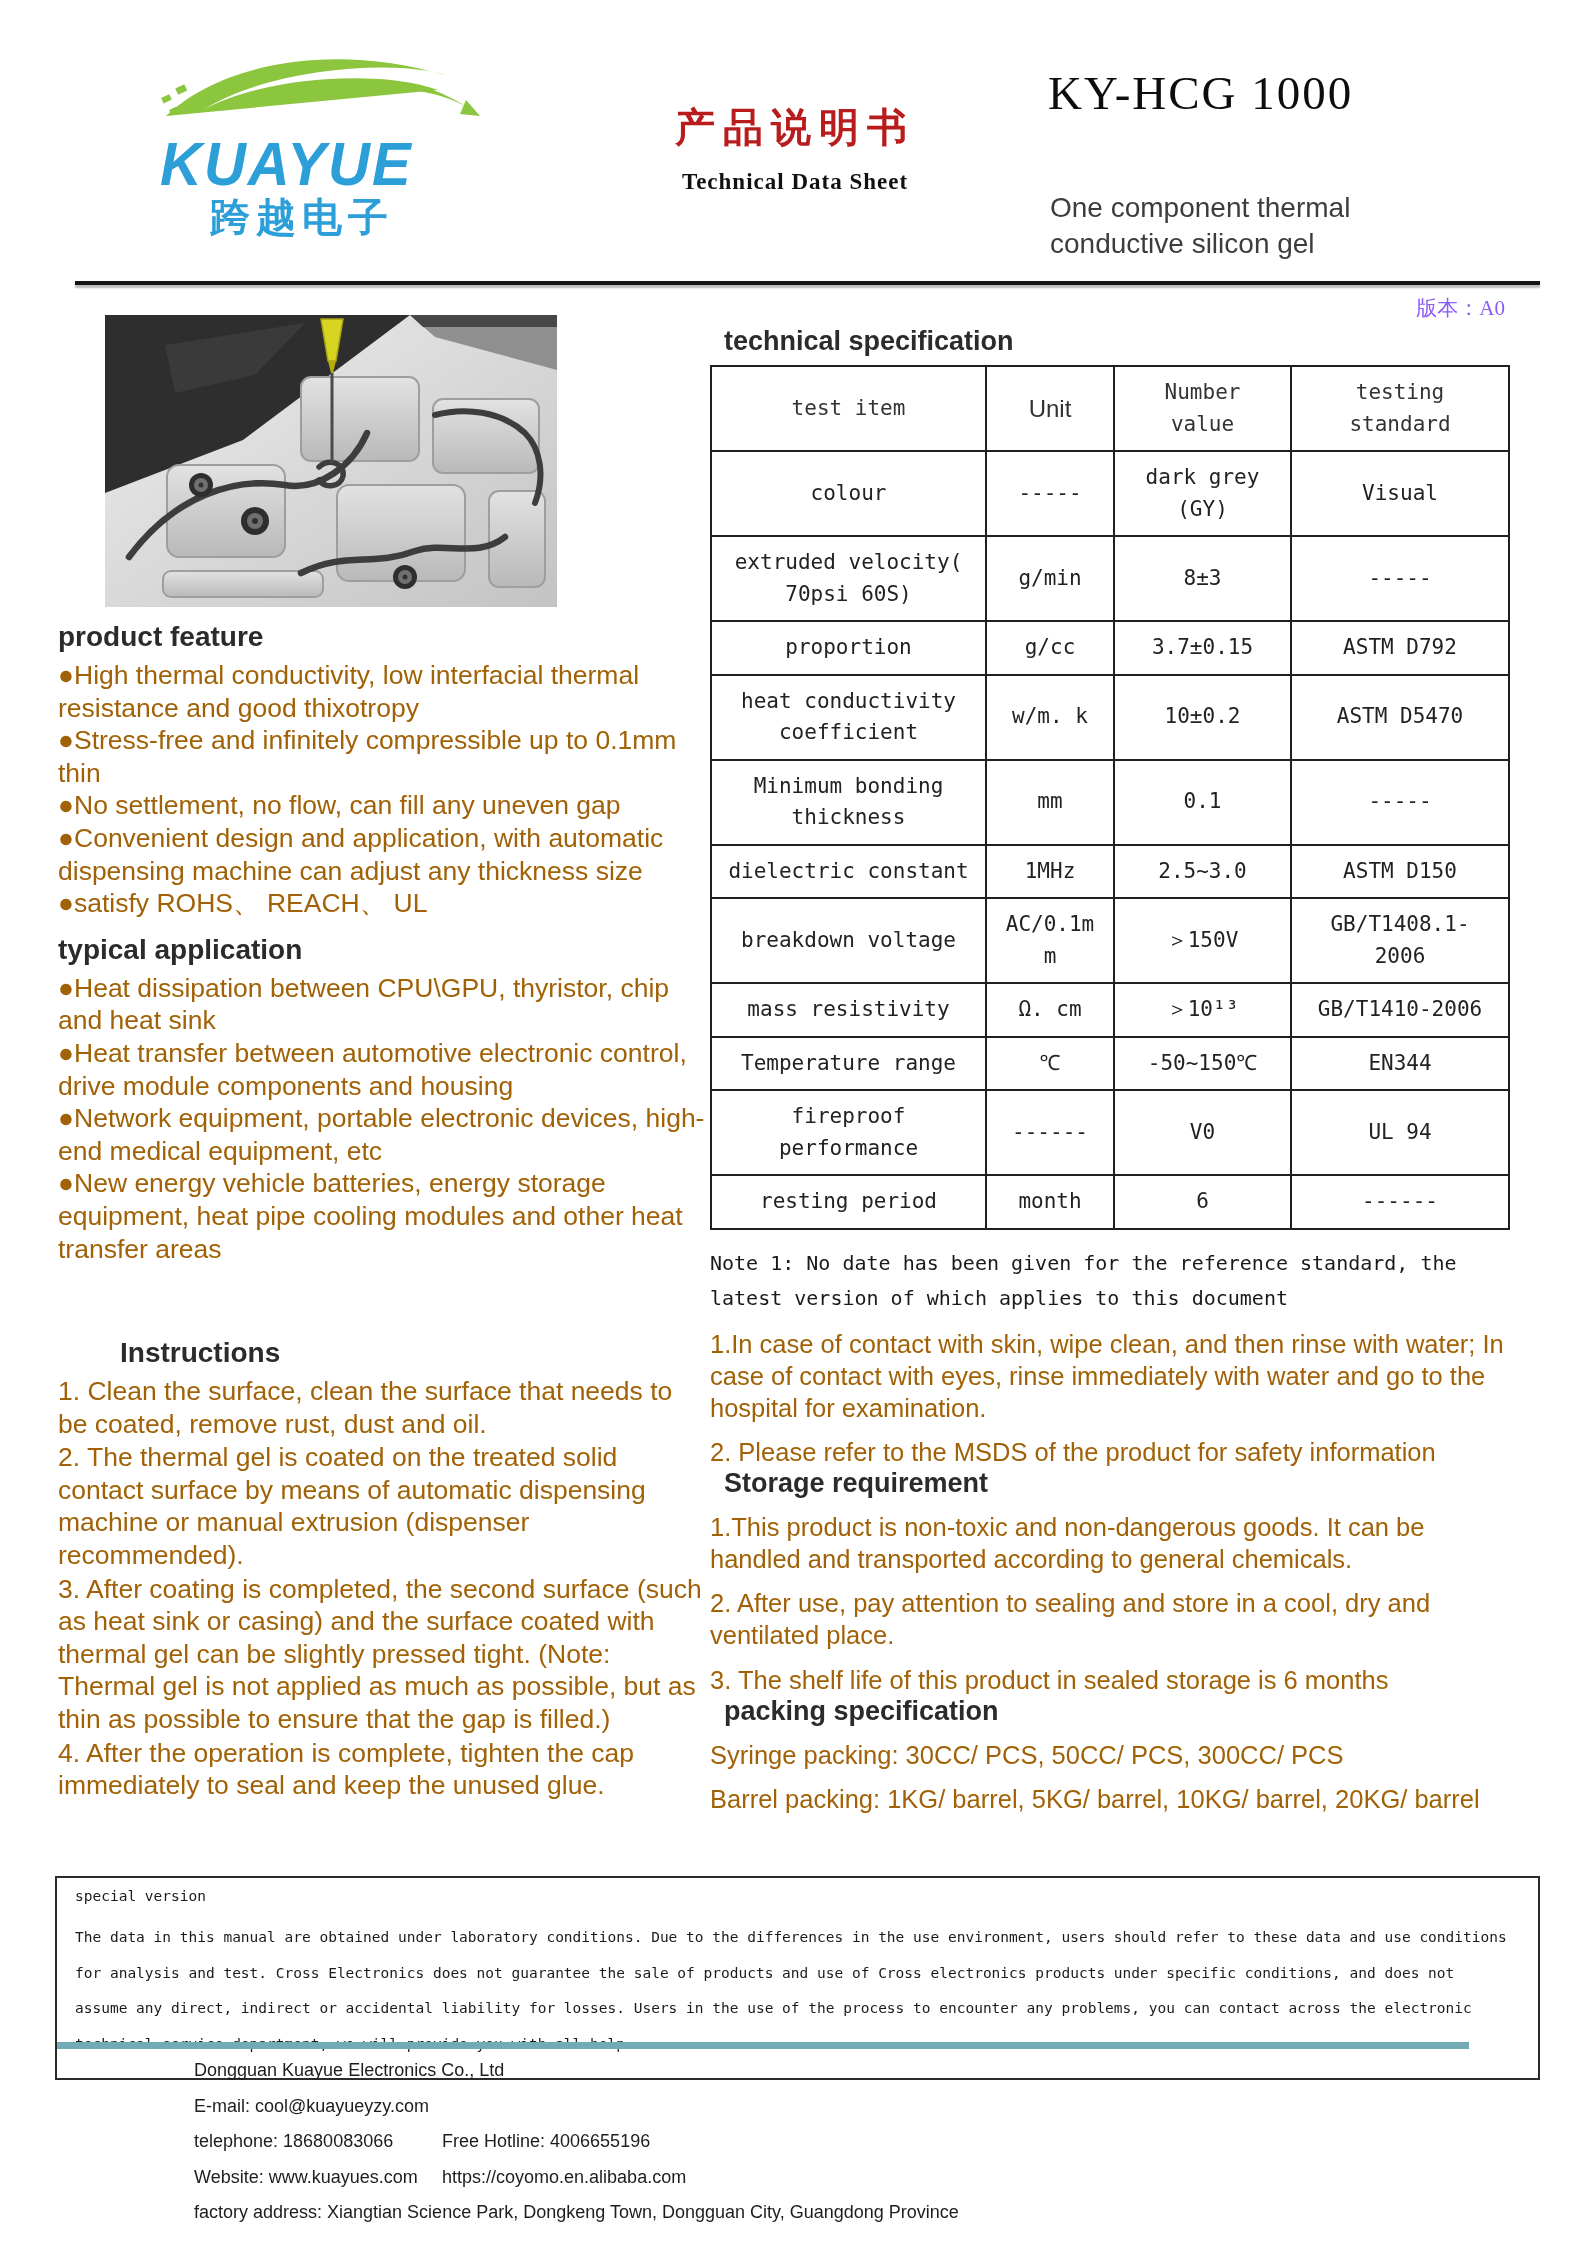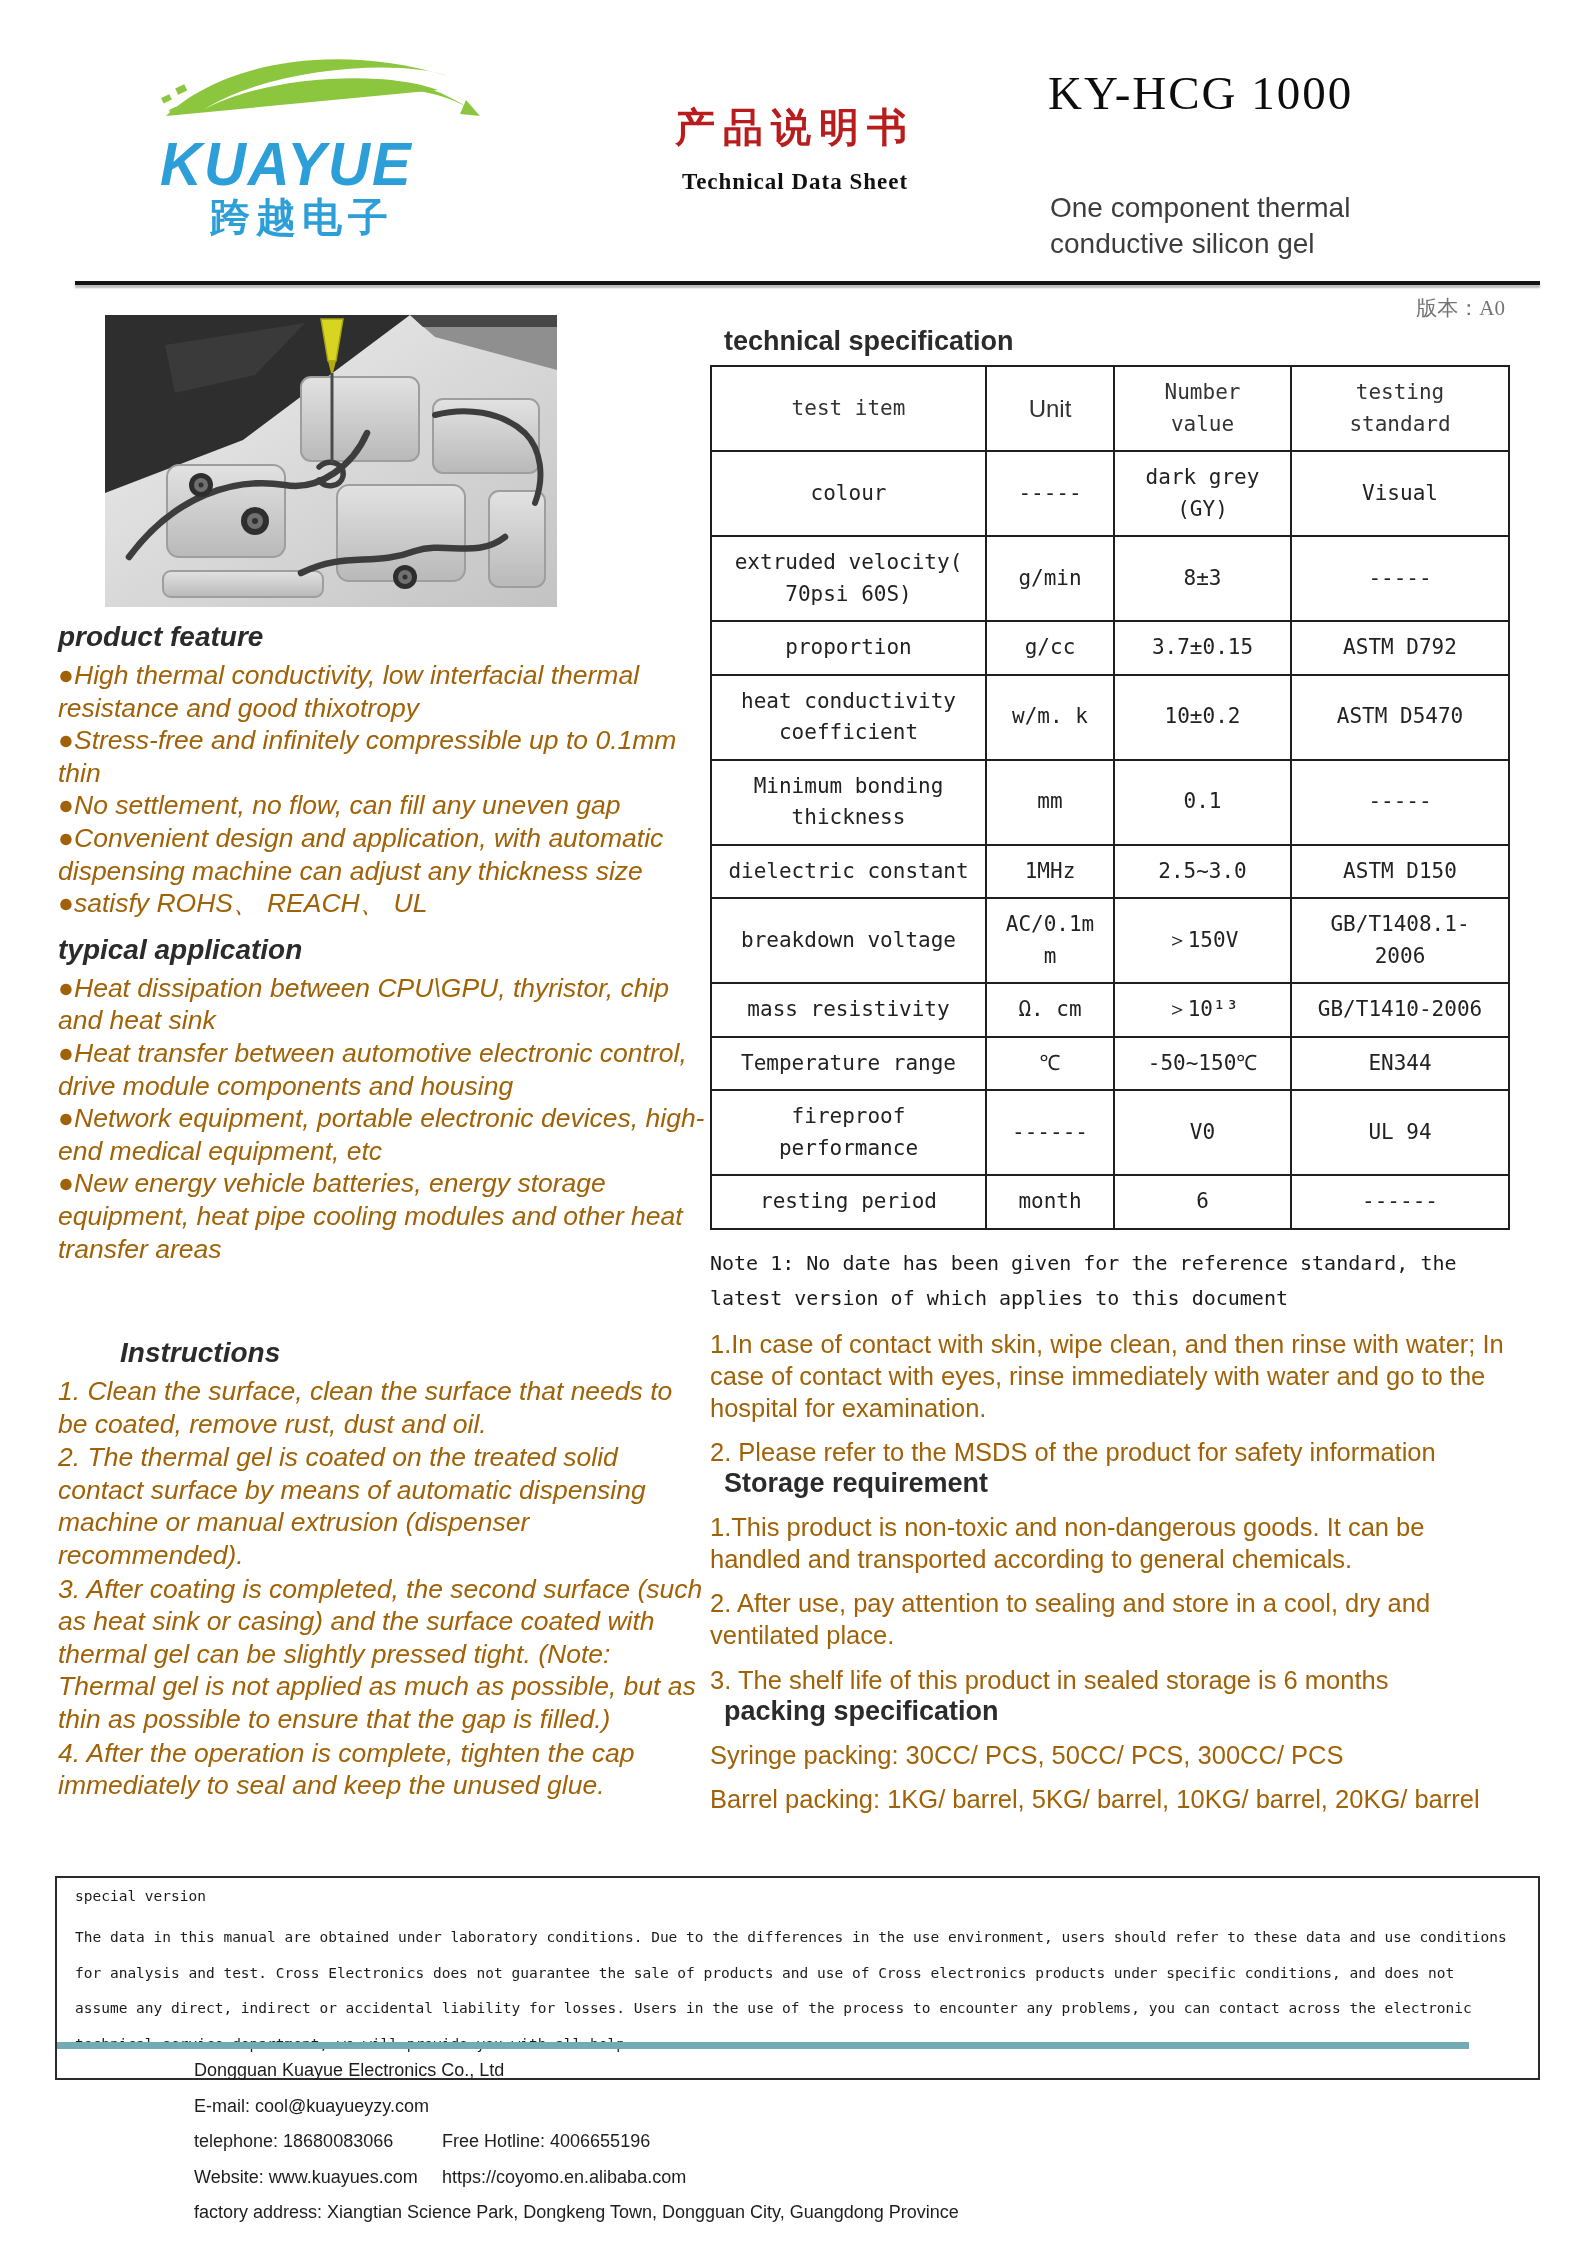--- a/index.html
+++ b/index.html
@@ -12,24 +12,24 @@
   .brand-en{position:absolute;left:12px;top:92px;font-size:58px;font-weight:bold;font-style:italic;
             color:#2d9fd8;letter-spacing:2px;font-family:"Liberation Sans",sans-serif;transform:scaleY(1.05);}
   .brand-cn{position:absolute;left:62px;top:152px;font-size:40px;font-weight:bold;color:#2d9fd8;letter-spacing:6px;}
   .doc-title{position:absolute;left:600px;top:100px;width:390px;text-align:center;}
   .doc-title-cn{font-size:40px;font-weight:bold;letter-spacing:8px;color:#b91c1c;}
   .doc-title-en{font-size:23px;font-weight:bold;color:#111;margin-top:14px;letter-spacing:1px;}
   .product-code{position:absolute;left:1048px;top:66px;font-size:47px;color:#0d0d0d;letter-spacing:2px;}
   .product-desc{position:absolute;left:1050px;top:190px;width:340px;font-size:28px;line-height:1.28;color:#3d3d3d;}
   .header-rule{position:absolute;left:75px;top:281px;width:1465px;height:4px;background:#141414;
                box-shadow:0 3px 2px rgba(0,0,0,0.28);}
-  .version{position:absolute;left:1240px;top:294px;width:265px;text-align:right;font-size:21px;color:#737373;}
-
-  
-  .left-col{position:absolute;left:58px;top:315px;width:650px;font-style:italic;}
+  .version{position:absolute;left:1240px;top:294px;width:265px;text-align:right;font-size:21px;color:#8b5cf6;}
+
+  
+  .left-col{position:absolute;left:58px;top:315px;width:650px;}
   .photo{margin-left:47px;width:452px;height:292px;display:block;}
   .sec-title{font-size:28px;font-weight:bold;color:#2b2b2b;margin:14px 0 6px 0;}
   .body-line{font-size:26.5px;line-height:1.23;color:#a16207;}
   .instructions-title{margin-top:72px;padding-left:62px;}
   .instr .body-line{margin-bottom:1px;}
 
   
   .right-col{position:absolute;left:710px;top:326px;width:802px;}
   .right-col .sec-title{font-size:27px;margin:0 0 8px 14px;}
   table.spec{border-collapse:collapse;table-layout:fixed;width:798px;

